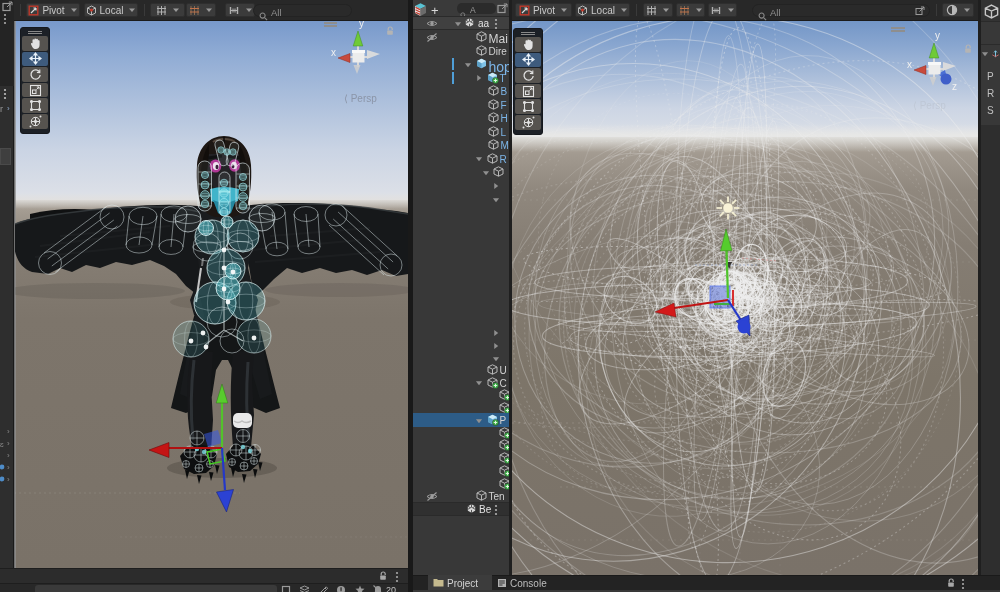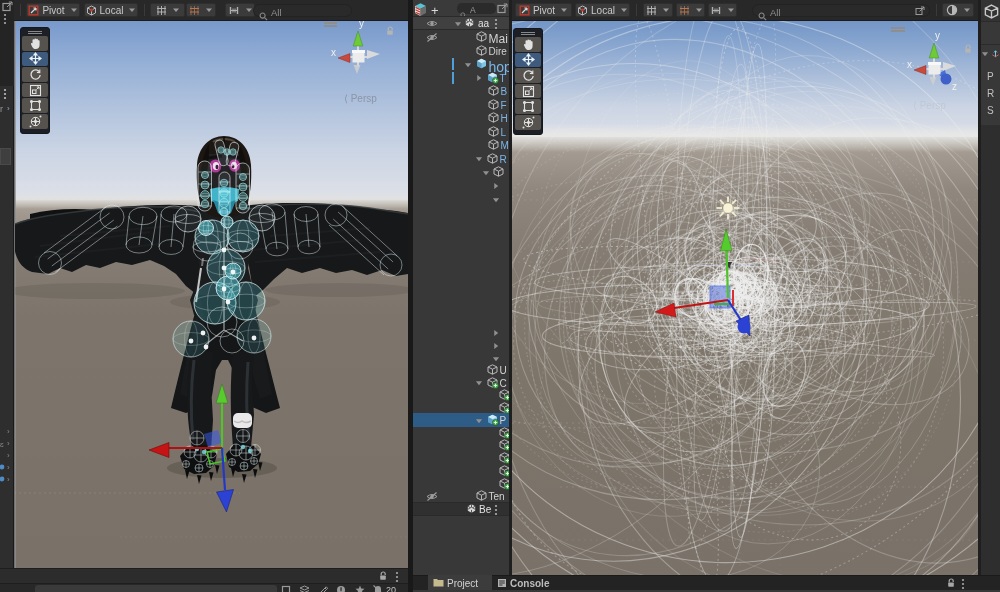--- a/index.html
+++ b/index.html
@@ -1190,21 +1190,21 @@
     <div class="abs" style="left:413px;top:575px;width:587px;height:17px;background:#232323;border-top:1px solid #1a1a1a;"></div>
     <div class="abs" style="left:428px;top:575px;width:64px;height:15px;background:#3c3c3c;"></div>
     <svg class="abs" style="left:433px;top:578px" width="11" height="9" viewBox="0 0 11 9">
       <path d="M0.5 1 H4 L5 2 H10.5 V8.5 H0.5 Z" fill="#c5ba8e"></path>
     </svg>
     <div class="abs" style="left:447px;top:579px;color:#d2d2d2;font-size:10px;line-height:1;font-weight:normal;white-space:nowrap;">Project</div>
     <svg class="abs" style="left:497px;top:578px" width="10" height="10" viewBox="0 0 10 10">
       <rect x="1" y="1" width="8" height="8" fill="#b0b0b0"></rect>
       <path d="M2.2 3 H7.8 M2.2 5 H7.8 M2.2 7 H5.5" stroke="#232323" stroke-width="0.9"></path>
     </svg>
-    <div class="abs" style="left:510px;top:579px;color:#bdbdbd;font-size:10px;line-height:1;font-weight:bold;white-space:nowrap;">Console</div>
+    <div class="abs" style="left:510px;top:579px;color:#bdbdbd;font-size:10px;line-height:1;font-weight:normal;white-space:nowrap;">Console</div>
     <svg class="abs" style="left:946px;top:578px" width="10" height="10" viewBox="0 0 10 10">
       <path d="M3.2 4.5 V3 a2 2 0 0 1 4 0 V4" fill="none" stroke="#a8a8a8" stroke-width="1.2"></path>
       <rect x="2.2" y="4.5" width="5.6" height="4.3" rx="0.8" fill="#a8a8a8"></rect>
     </svg>
     <svg class="abs" style="left:961px;top:578px" width="4" height="12" viewBox="0 0 4 12">
       <circle cx="2" cy="2" r="1.1" fill="#a8a8a8"></circle>
       <circle cx="2" cy="6" r="1.1" fill="#a8a8a8"></circle>
       <circle cx="2" cy="10" r="1.1" fill="#a8a8a8"></circle>
     </svg>
     <div class="abs" style="left:413px;top:590px;width:587px;height:2px;background:#383838;"></div>

